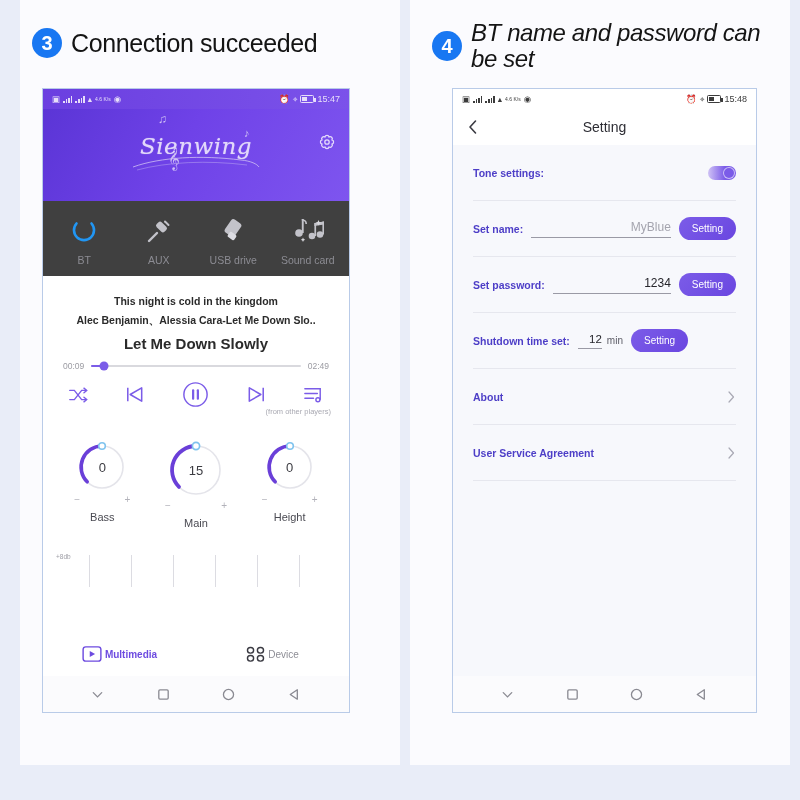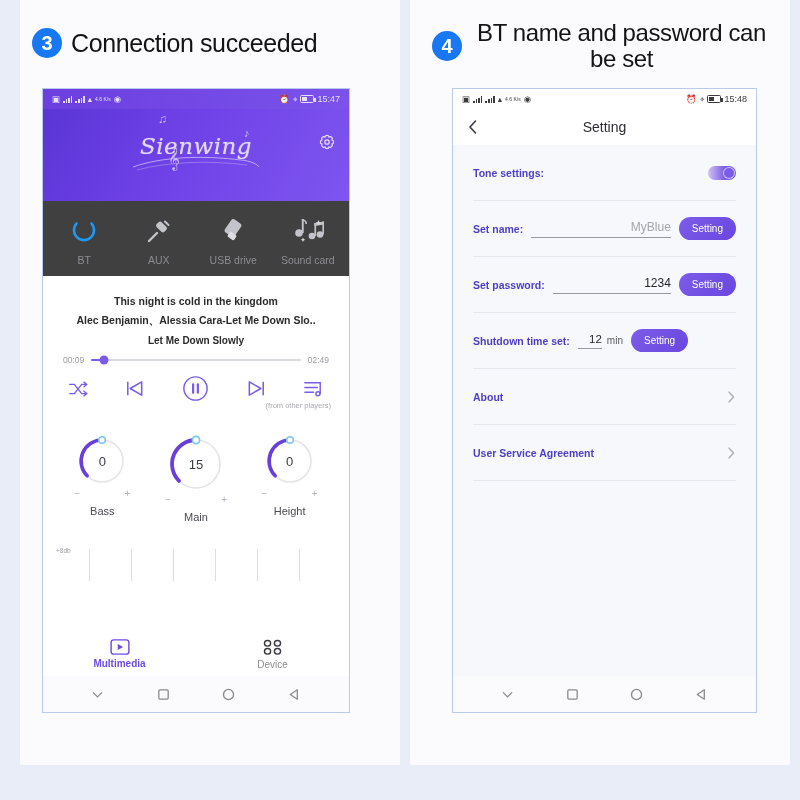--- a/index.html
+++ b/index.html
@@ -47,23 +47,23 @@
     line-height: 1;
   }
   .headline-text {
     font-size: 25px;
     color: #141414;
     letter-spacing: -0.4px;
     white-space: nowrap;
   }
   .headline-text.two-line {
     white-space: normal;
-    text-align: center;
     line-height: 1.08;
     font-size: 24px;
+    font-style: italic;
   }
   .hl-left  { left: 32px; top: 28px; }
   .hl-right { left: 432px; top: 20px; width: 340px; }
   .hl-right .headline-text { flex: 1; }
 
   
   .phone {
     position: absolute;
     border: 1px solid #b9cbe8;
     background: #ffffff;
@@ -198,21 +198,21 @@
     text-align: center;
     font-size: 10.5px;
     font-weight: bold;
     color: #2b2b2b;
     margin-bottom: 7px;
     white-space: nowrap;
     overflow: hidden;
   }
   .track-sub {
     text-align: center;
-    font-size: 10px;
+    font-size: 15px;
     font-weight: bold;
     color: #2b2b2b;
     margin-bottom: 9px;
   }
   .progress-row {
     display: flex; align-items: center; gap: 7px;
     margin-bottom: 8px;
   }
   .time-lbl { font-size: 8.5px; color: #9b9ba2; }
   .track-bar {
@@ -285,21 +285,21 @@
   }
 
   .tabbar {
     position: absolute; left: 0; right: 0; bottom: 36px;
     height: 44px;
     background: #ffffff;
     display: flex;
   }
   .tab {
     flex: 1;
-    display: flex; flex-direction: column;
+    display: flex; flex-direction: row;
     align-items: center; justify-content: center;
     gap: 3px;
   }
   .tab-label { font-size: 10px; }
   .tab.active .tab-label { color: #6d4be0; font-weight: bold; }
   .tab.idle .tab-label { color: #8d8d95; }
 
   .navbar {
     position: absolute; left: 0; right: 0; bottom: 0;
     height: 36px;

